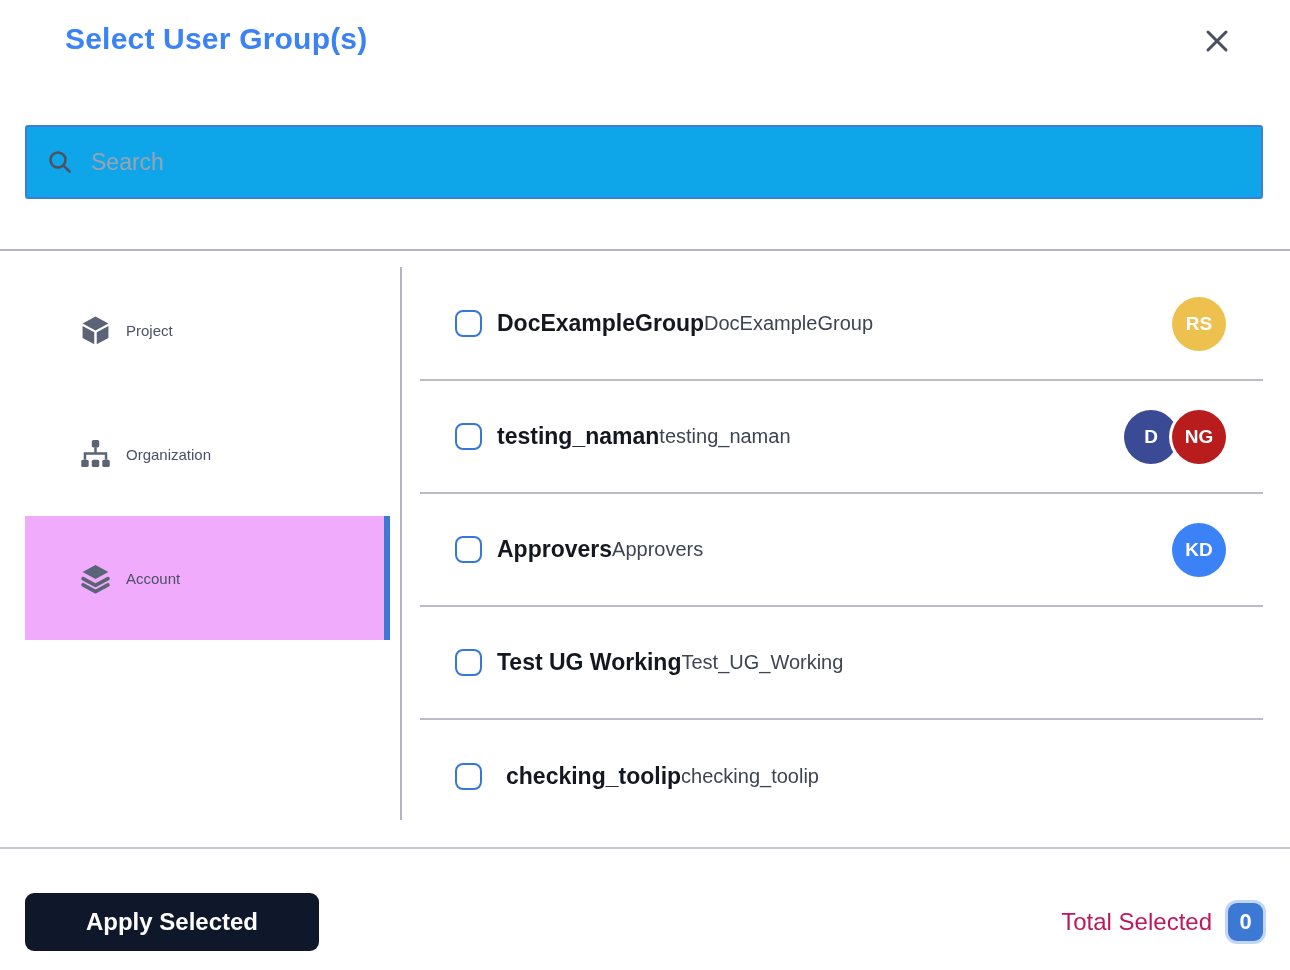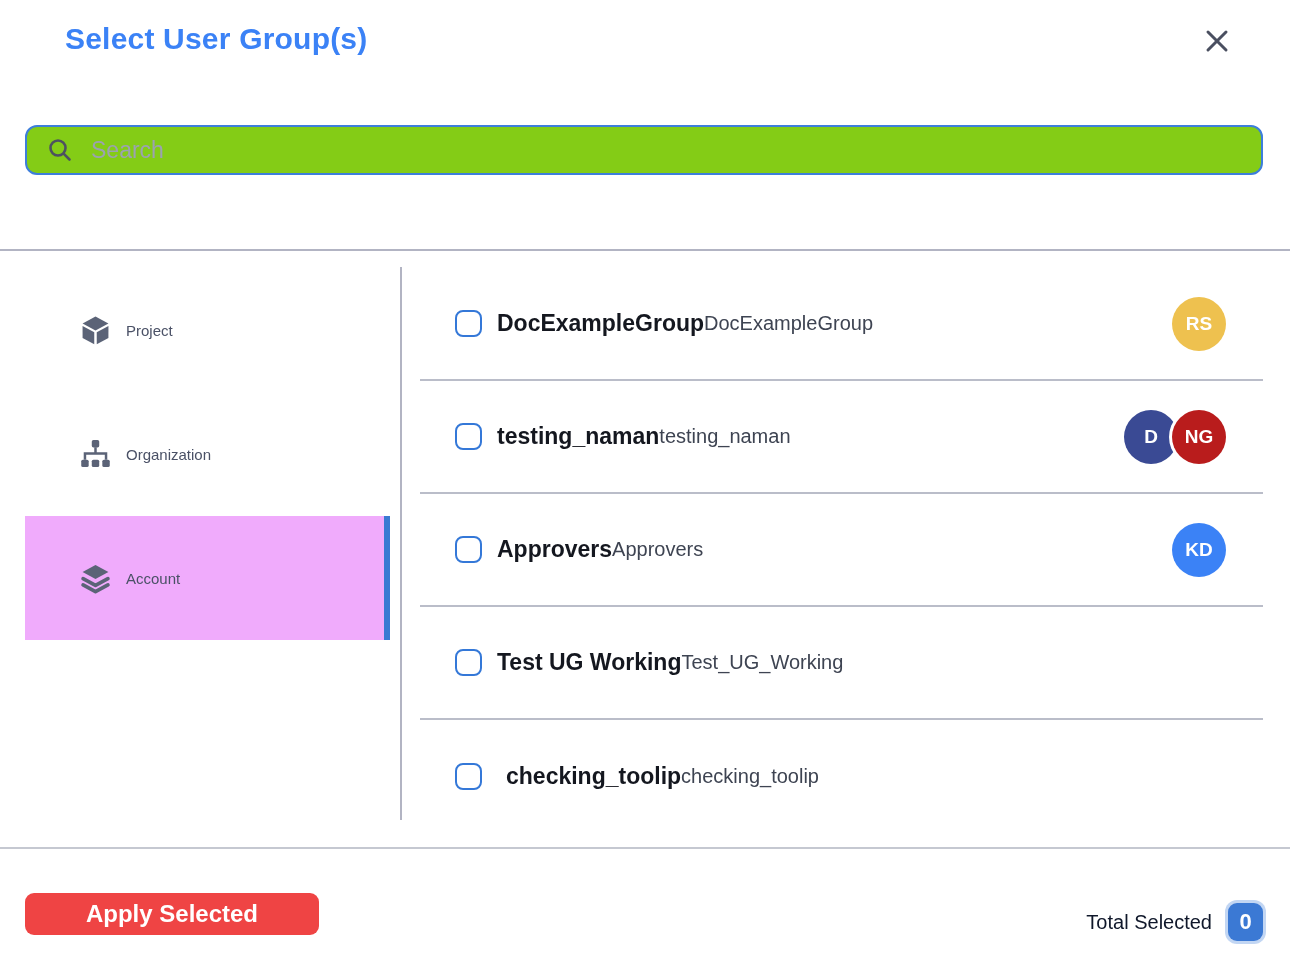--- a/index.html
+++ b/index.html
@@ -6,23 +6,23 @@
   html,body { width:1290px; height:970px; background:#ffffff;
     font-family:"Liberation Sans", sans-serif; }
   .modal { position:relative; width:1290px; height:970px; background:#fff; overflow:hidden; }
 
   
   .title { position:absolute; left:65px; top:22px; font-size:30px; font-weight:600; color:#3b82f6; letter-spacing:.2px; }
   .close-btn { position:absolute; left:1197px; top:22px; width:40px; height:40px;
     display:flex; align-items:center; justify-content:center; background:none; border:none; cursor:pointer; }
 
   
-  .search-box { position:absolute; left:25px; top:125px; width:1238px; height:50px;
-    border:2px solid #3d7edb; border-radius:12px; display:flex; align-items:center;
-    padding:0 20px; gap:18px; background:#84cc16; }
+  .search-box { position:absolute; left:25px; top:125px; width:1238px; height:74px;
+    border:2px solid #3d7edb; border-radius:3px; display:flex; align-items:center;
+    padding:0 20px; gap:18px; background:#0ea5e9; }
   .search-box input { flex:1; border:none; outline:none; font-size:23px; color:#2a2f3a;
     font-family:"Liberation Sans", sans-serif; background:transparent; }
   .search-box input::placeholder { color:#9ba2b0; }
 
   
   .divider-top { position:absolute; left:0; top:249px; width:1290px; height:2px; background:#b2b4c3; }
   .vdivider { position:absolute; left:400px; top:267px; width:2px; height:553px; background:#b2b4c3; }
   .divider-bottom { position:absolute; left:0; top:847px; width:1290px; height:2px; background:#c5c8d1; }
 
   
@@ -44,26 +44,26 @@
   .row-title { font-size:23px; font-weight:700; color:#14171f; line-height:1.3; }
   .row-sub { font-size:20px; color:#3e4452; line-height:1.3; margin-top:1px; }
   .avatars { position:absolute; right:37px; top:50%; transform:translateY(-50%);
     display:flex; align-items:flex-start; }
   .avatar { position:relative; width:54px; height:54px; border-radius:50%;
     display:flex; align-items:center; justify-content:center; color:#fff;
     font-weight:700; font-size:19px; box-shadow:0 0 0 3px #fff; }
   .avatar + .avatar { margin-left:-6px; }
 
   
-  .apply-btn { position:absolute; left:25px; top:893px; width:294px; height:42px;
-    background:#ef4444; border:none; border-radius:9px; color:#ffffff;
+  .apply-btn { position:absolute; left:25px; top:893px; width:294px; height:58px;
+    background:#0f172a; border:none; border-radius:9px; color:#ffffff;
     font-size:24px; font-weight:600; font-family:"Liberation Sans", sans-serif; cursor:pointer; }
   .total { position:absolute; right:27px; top:893px; height:58px;
     display:flex; align-items:center; gap:16px; }
-  .total-label { font-size:20px; color:#0f172a; }
+  .total-label { font-size:24px; color:#be185d; }
   .badge { min-width:35px; height:38px; padding:0 7px; background:#3b79d4; border-radius:9px;
     color:#fff; font-size:22px; font-weight:700; display:flex; align-items:center;
     justify-content:center; box-shadow:0 0 0 3px #c2d6f3; }
 </style>
 </head>
 <body>
 
 <div class="modal">
 
   <div class="title">Select User Group(s)</div>

